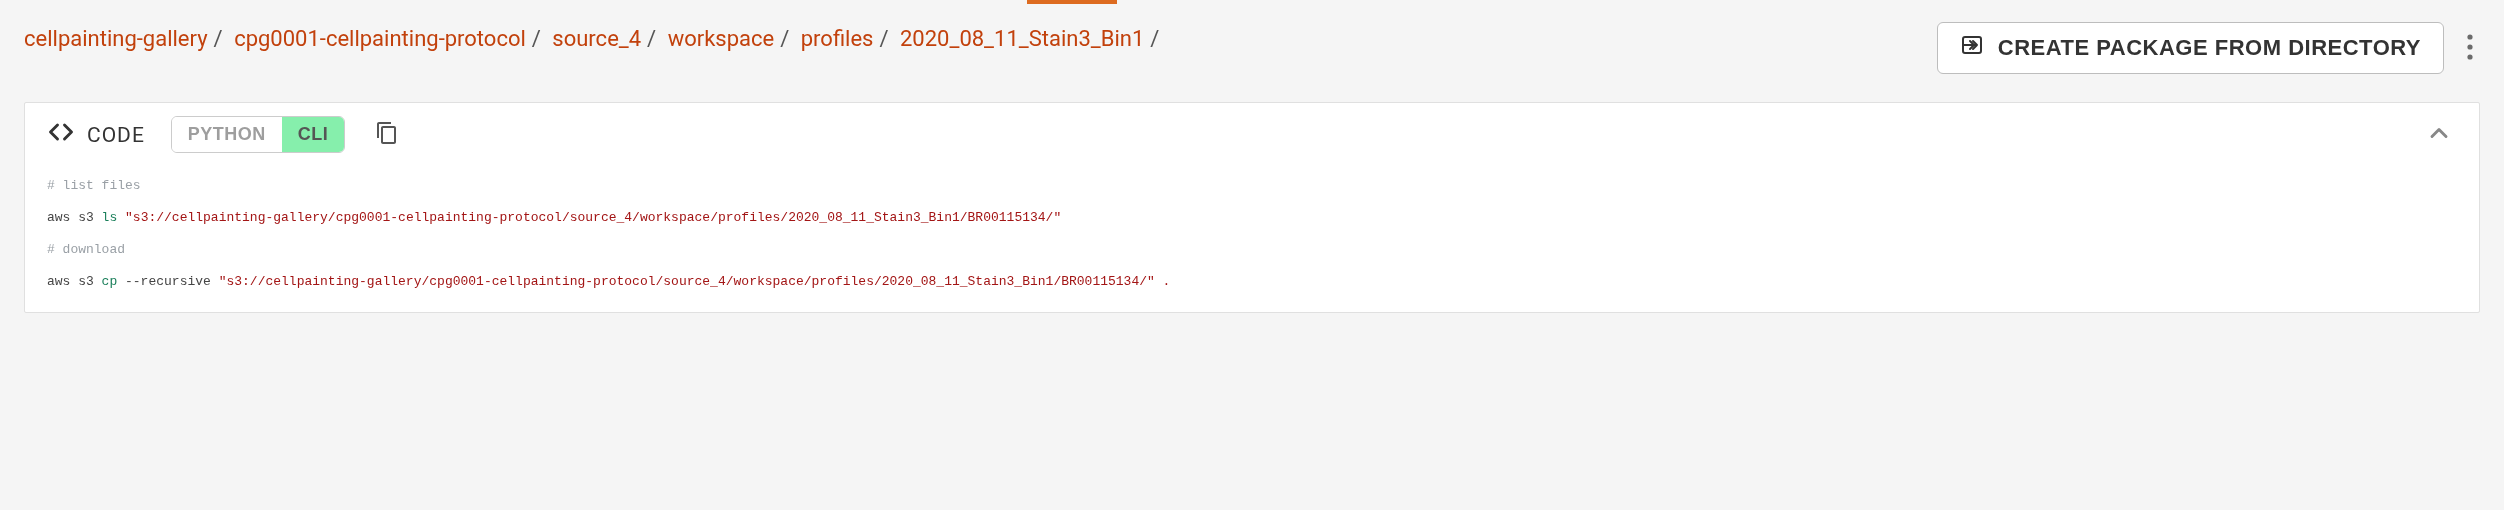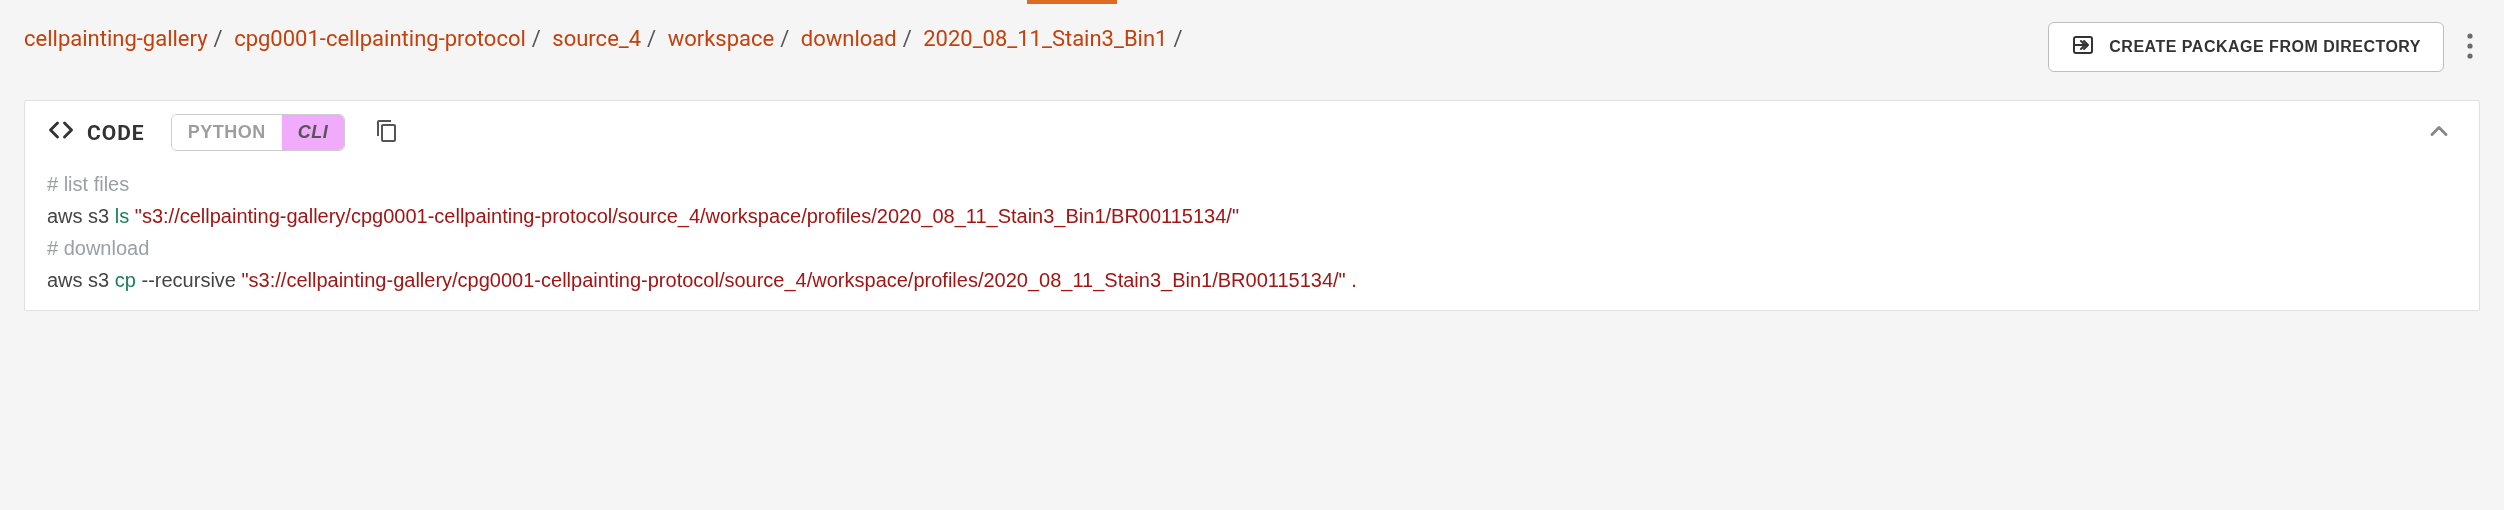--- a/index.html
+++ b/index.html
@@ -64,21 +64,21 @@
     align-items: center;
     gap: 14px;
     border: 1px solid #bdbdbd;
     background: #fff;
     color: #333;
     font-weight: 600;
     letter-spacing: 0.5px;
     padding: 10px 22px;
     border-radius: 6px;
     cursor: pointer;
-    font-size: 16px;
+    font-size: 22px;
   }
   .create-btn svg { width: 24px; height: 24px; }
   .more-btn {
     background: none;
     border: none;
     cursor: pointer;
     color: #6b6b6b;
     padding: 6px;
     display: inline-flex;
     align-items: center;
@@ -94,21 +94,21 @@
   .code-header {
     display: flex;
     align-items: center;
     padding: 12px 22px;
     gap: 26px;
   }
   .code-title {
     display: inline-flex;
     align-items: center;
     gap: 12px;
-    font-weight: 700;
+    font-weight: 400;
     letter-spacing: 1px;
     font-size: 21px;
     color: #333;
   }
   .code-title svg { width: 28px; height: 28px; }
 
   .lang-toggle {
     display: inline-flex;
     border: 1px solid #ccc;
     border-radius: 6px;
@@ -118,23 +118,22 @@
     border: none;
     background: #fff;
     padding: 7px 16px;
     font-size: 18px;
     font-weight: 600;
     letter-spacing: 0.5px;
     color: #9e9e9e;
     cursor: pointer;
   }
   .lang-toggle button.active {
-    background: #f0abfc;
-    color: #555;
-    font-style: italic;
+    background: #86efac;
+    color: #555;
   }
   .copy-btn {
     border: none;
     background: none;
     cursor: pointer;
     color: #555;
     padding: 4px;
     display: inline-flex;
     align-items: center;
   }
@@ -148,22 +147,22 @@
     color: #888;
     padding: 4px;
   }
   .collapse-btn svg { width: 28px; height: 28px; }
 
   .code-body {
     padding: 4px 22px 14px 22px;
     overflow-x: auto;
   }
   .code-body pre {
-    font-family: Liberation Sans, sans-serif;
-    font-size: 20px;
+    font-family: Liberation Mono, monospace;
+    font-size: 13px;
     line-height: 32px;
     white-space: pre;
     color: #444;
   }
   .tok-comment { color: #9aa0a6; }
   .tok-cmd { color: #1a7f5a; }
   .tok-str { color: #a31515; }
 
   .code-body::-webkit-scrollbar { height: 14px; }
   .code-body::-webkit-scrollbar-track { background: #eee; border-radius: 7px; }
@@ -176,21 +175,21 @@
 
 <div class="page">
 
   <div class="header-row">
 
     <nav class="breadcrumb">
       <a>cellpainting-gallery</a><span class="sep">/</span>
       <a>cpg0001-cellpainting-protocol</a><span class="sep">/</span>
       <a>source_4</a><span class="sep">/</span>
       <a>workspace</a><span class="sep">/</span>
-      <a>download</a><span class="sep">/</span>
+      <a>profiles</a><span class="sep">/</span>
       <a>2020_08_11_Stain3_Bin1</a><span class="sep">/</span>
     </nav>
 
     <div class="header-actions">
       <button class="create-btn">
         <span>
           <svg viewBox="0 0 24 24" fill="none" stroke="currentColor" stroke-width="2">
             <rect x="3" y="4" width="18" height="16" rx="2"></rect>
             <path d="M9 8l4 4-4 4M13 12h-8" stroke-linecap="round" stroke-linejoin="round" transform="translate(4,0)"></path>
             <path d="M3 12h7" stroke-linecap="round"></path>

